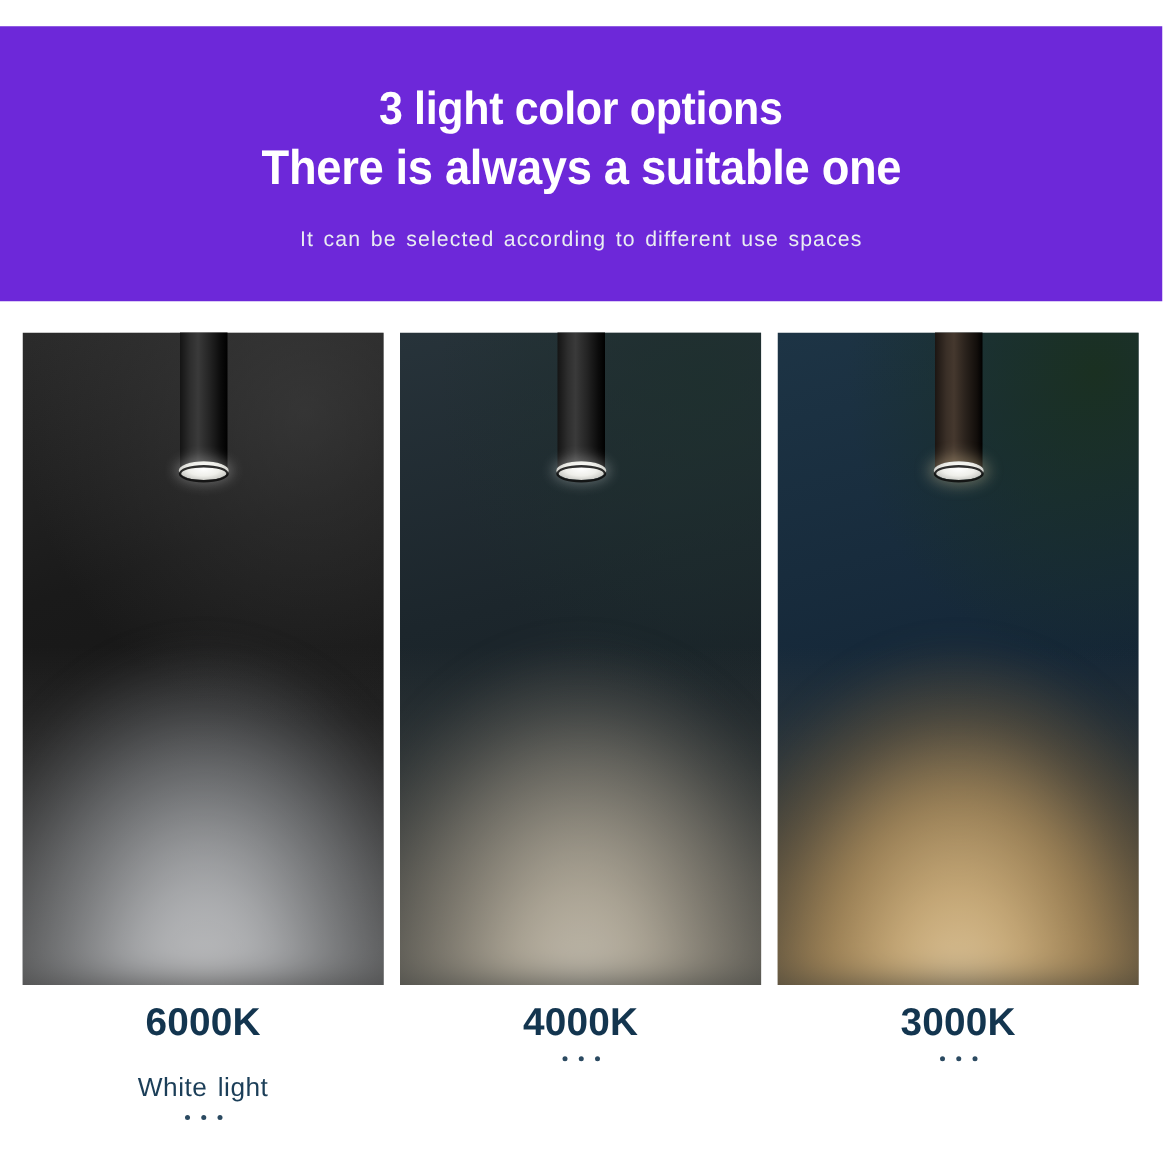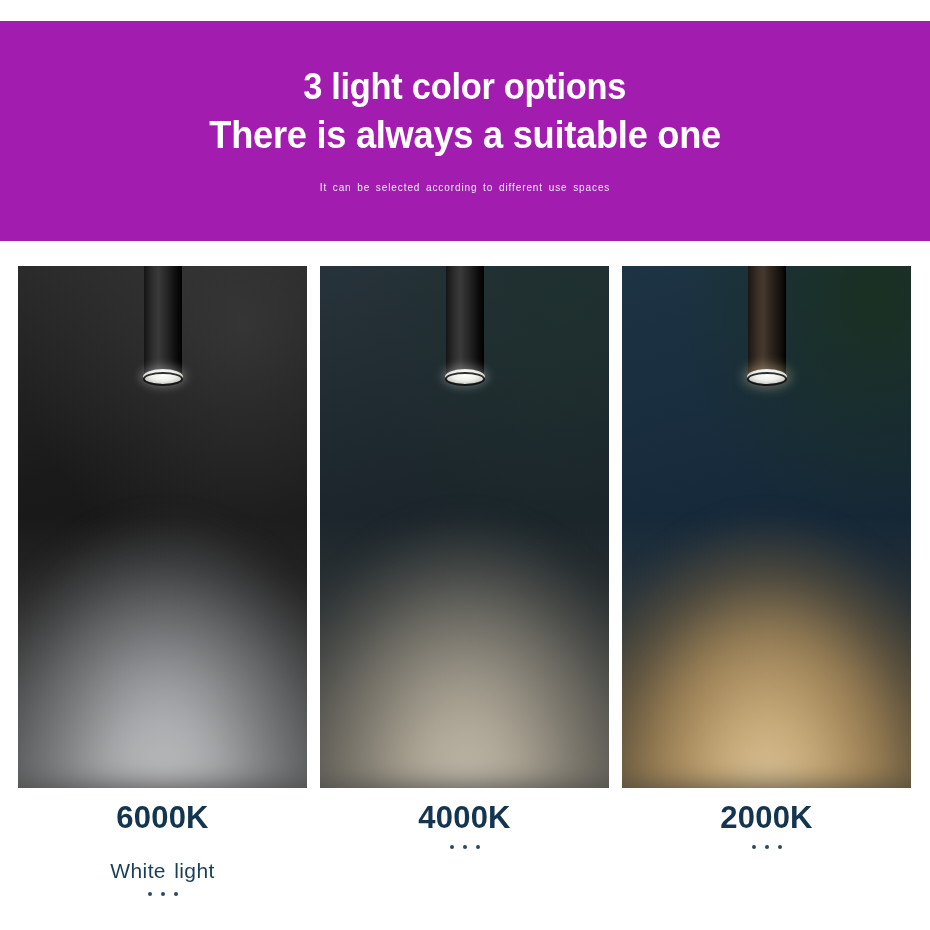--- a/index.html
+++ b/index.html
@@ -9,33 +9,33 @@
     background:#ffffff;
     font-family:"Liberation Sans", sans-serif;
     overflow:hidden;
     position:relative;
   }
   .page { position:relative; width:930px; height:930px; background:#fff; }
 
   
   .banner {
     position:absolute; left:0; top:21px; width:930px; height:220px;
-    background:#a21caf;
+    background:#6d28d9;
     display:flex; flex-direction:column; align-items:center; justify-content:flex-start;
     padding-top:46px;
   }
   .title-line1, .title-line2 {
     color:#ffffff; font-weight:bold; letter-spacing:-0.3px;
     font-family:"Liberation Sans", sans-serif;
     text-align:center; white-space:nowrap; line-height:1.06;
   }
   .title-line1 { font-size:37px; transform:scaleX(0.93); }
   .title-line2 { font-size:39px; margin-top:8px; transform:scaleX(0.93); }
   .subtitle {
-    color:#e9edf2; font-size:10px; margin-top:26px;
+    color:#e9edf2; font-size:17px; margin-top:26px;
     letter-spacing:0.9px; word-spacing:2px; white-space:nowrap;
   }
 
   
   .panels { position:absolute; left:0; top:266px; width:930px; height:522px; }
   .panel {
     position:absolute; top:0; width:289px; height:522px;
     overflow:hidden;
   }
   .panel.p1 { left:18px; }
@@ -174,21 +174,21 @@
     <div class="caption c2">
       <div class="kelvin">4000K</div>
       <div class="dots">
         <i></i>
         <i></i>
         <i></i>
       </div>
     </div>
 
     <div class="caption c3">
-      <div class="kelvin">2000K</div>
+      <div class="kelvin">3000K</div>
       <div class="dots">
         <i></i>
         <i></i>
         <i></i>
       </div>
     </div>
 
   </div>
 
 </div>

